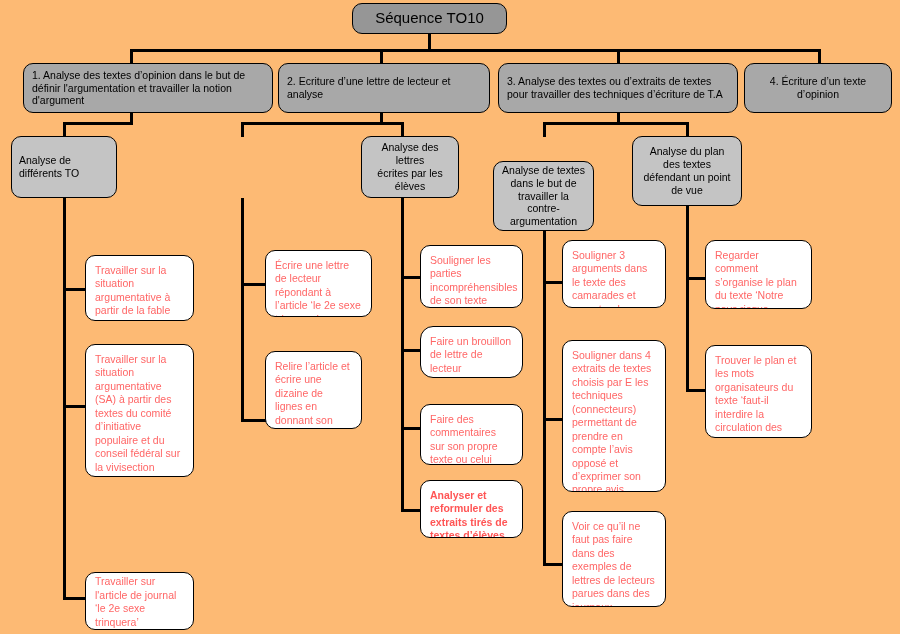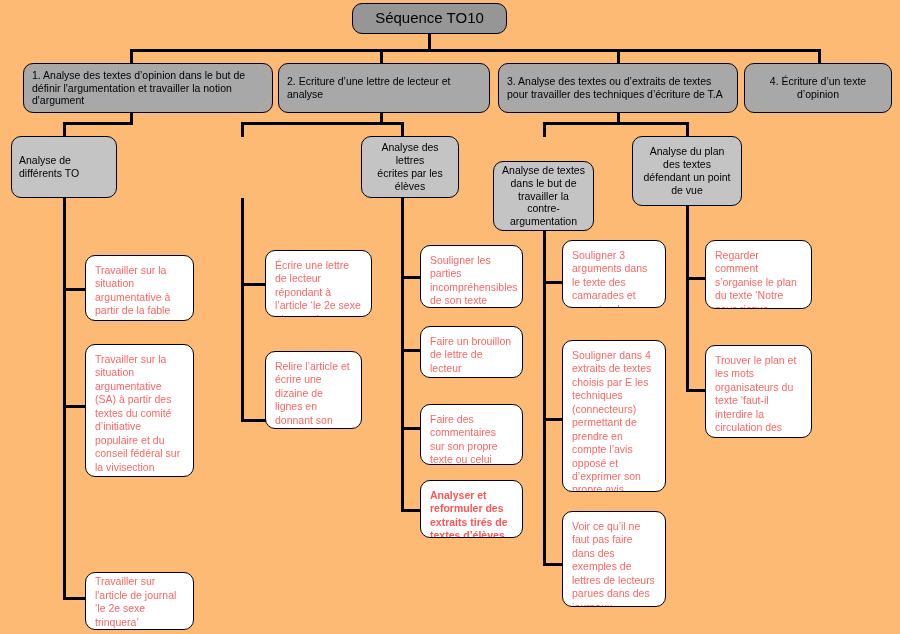--- a/index.html
+++ b/index.html
@@ -214,21 +214,21 @@
   </div>
 
   <div class="node lvl3" style="left:265px; top:351px; width:97px; height:78px;">
     <span class="txt">Relire l’article et écrire une dizaine de lignes en donnant son avis sur le sujet de l’article</span>
   </div>
 
   <div class="node lvl3" style="left:420px; top:245px; width:103px; height:63px;">
     <span class="txt">Souligner les parties incompréhensibles de son texte</span>
   </div>
 
-  <div class="node lvl3" style="left:420px; top:326px; width:103px; height:52px;">
+  <div class="node lvl3" style="left:420px; top:326px; width:103px; height:52px;border-radius:13px;">
     <span class="txt">Faire un brouillon de lettre de lecteur</span>
   </div>
 
   <div class="node lvl3" style="left:420px; top:404px; width:103px; height:61px;">
     <span class="txt">Faire des commentaires sur son propre texte ou celui d’un</span>
   </div>
 
   <div class="node lvl3 bold" style="left:420px; top:480px; width:103px; height:58px;">
     <span class="txt">Analyser et reformuler des extraits tirés de textes d’élèves</span>
   </div>

